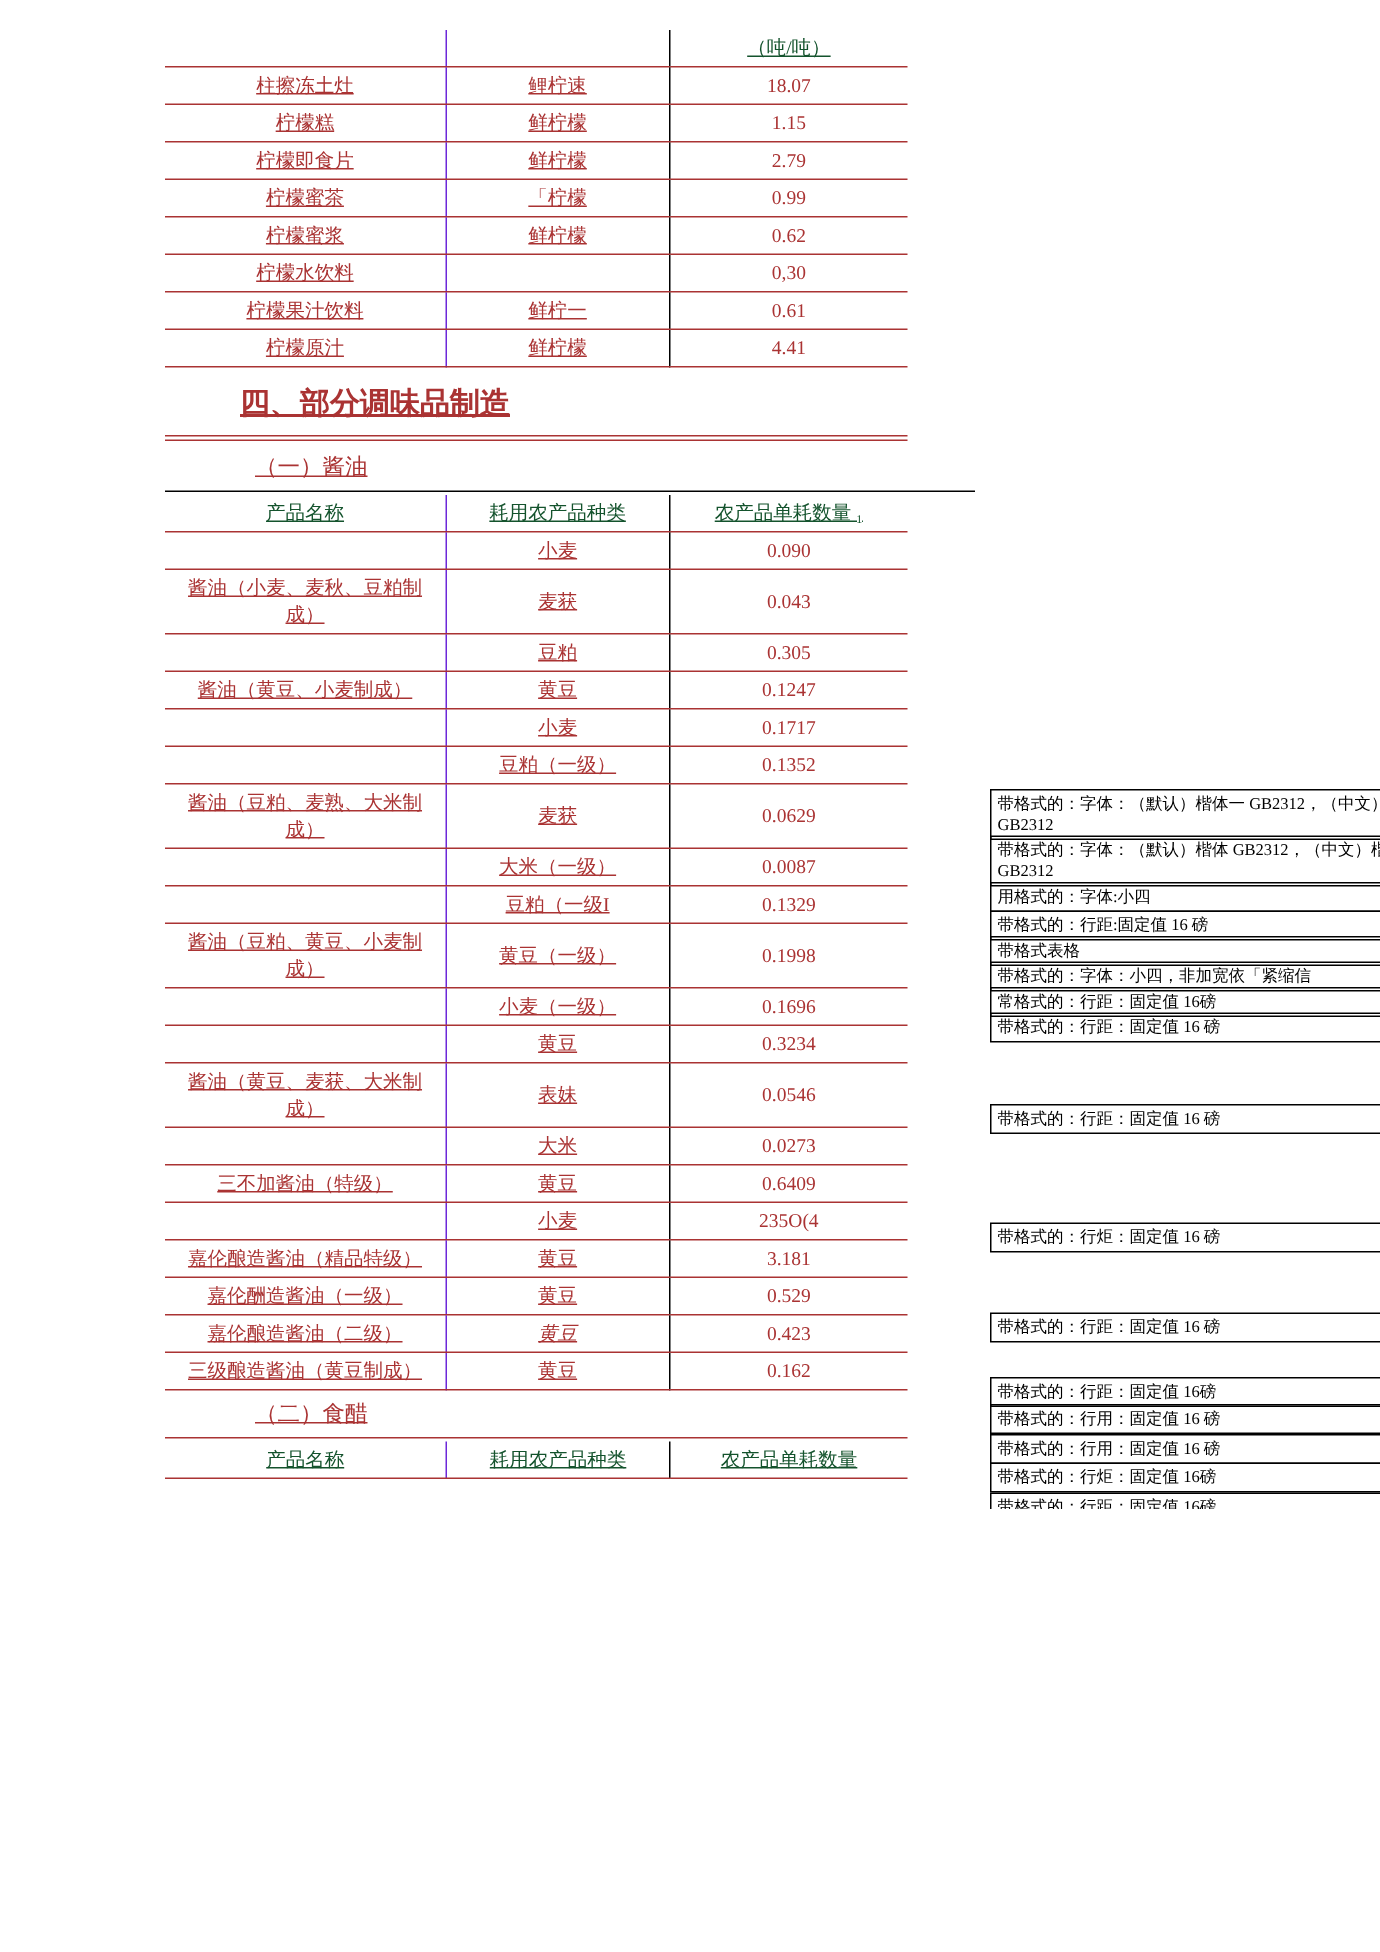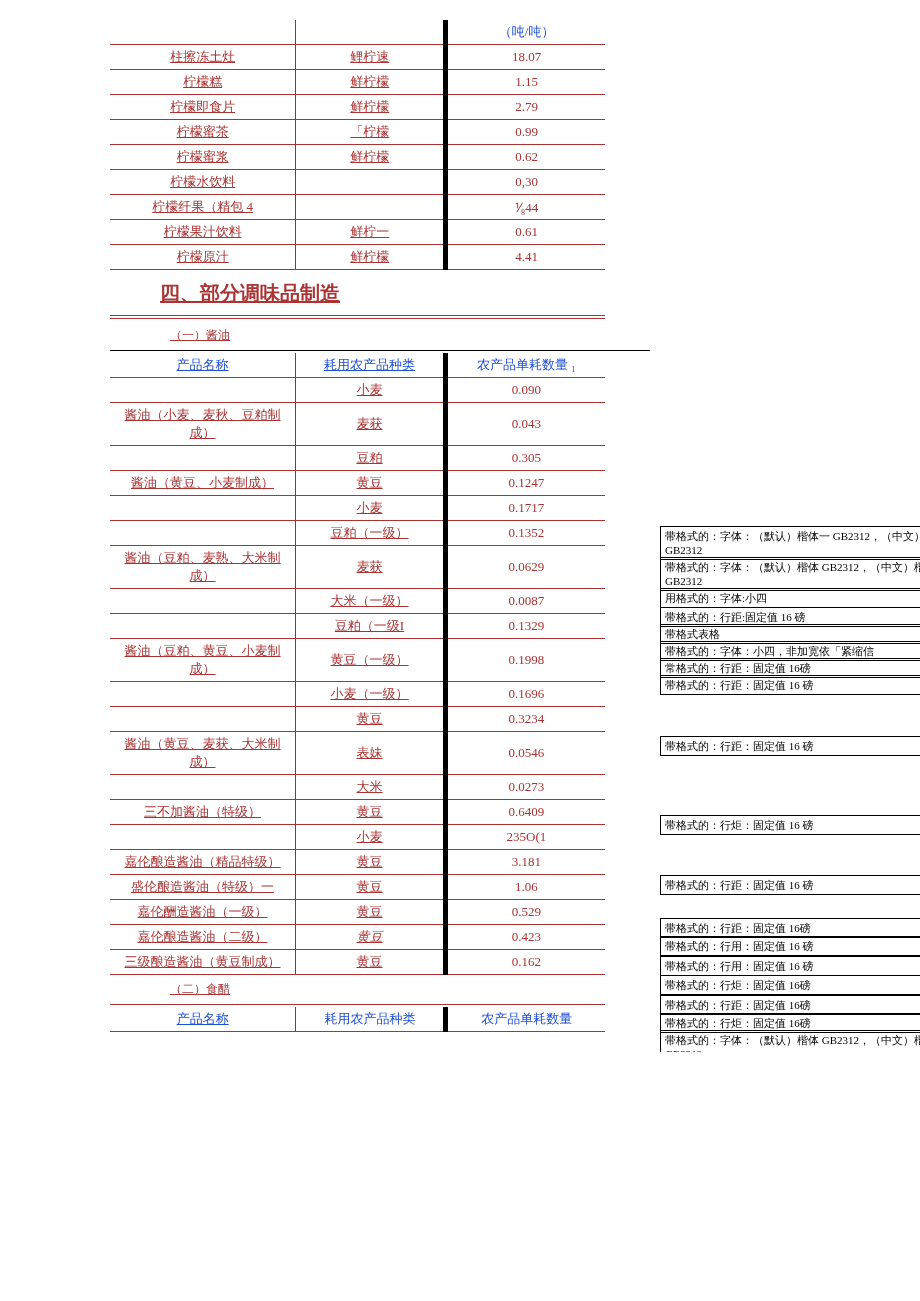--- a/index.html
+++ b/index.html
@@ -24,33 +24,33 @@
   }
   td, th {
     border-bottom: 1px solid #aa3333;
     padding: 3px 6px;
     text-align: center;
     color: #aa3333;
     text-decoration: underline;
     height: 18px;
   }
   td.col1 { width: 180px; border-right: 1px solid #6d28d9; }
-  td.col2 { width: 140px; border-right: 5px solid #000000; }
+  td.col2 { width: 140px; border-right: 1px solid #000000; }
   td.col3 { width: 150px; text-decoration: none; }
   td.noUL { text-decoration: none; }
   .heading-4 {
     color: #aa3333;
     font-weight: bold;
     font-size: 20px;
     text-decoration: underline;
     padding: 10px 0 6px 50px;
   }
   .heading-sub {
     color: #aa3333;
-    font-size: 12px;
+    font-size: 15px;
     text-decoration: underline;
     padding: 6px 0 4px 60px;
   }
   .hrule {
     border-bottom: 1px solid #aa3333;
     margin: 2px 0;
   }
   .hrule-black {
     border-bottom: 1px solid #000;
     margin: 2px 0;
@@ -68,21 +68,22 @@
     margin-bottom: 1px;
     font-size: 11px;
     line-height: 14px;
     white-space: nowrap;
     overflow: hidden;
   }
   .note-row {
     display: block;
   }
   .thead td {
-    color: #1d4ed8;
+    color: #14532d;
+    text-decoration: underline;
   }
   .italic { font-style: italic; }
 </style>
 </head>
 <body>
 
 <div class="page">
 
   <div class="side-notes">
     <div id="notes-container">
@@ -194,25 +195,20 @@
             <td class="col1">柠檬蜜浆</td>
             <td class="col2">鲜柠檬</td>
             <td class="col3 noUL">0.62</td>
           </tr>
           <tr>
             <td class="col1">柠檬水饮料</td>
             <td class="col2"></td>
             <td class="col3 noUL">0,30</td>
           </tr>
           <tr>
-            <td class="col1">柠檬纤果（精包 4</td>
-            <td class="col2"></td>
-            <td class="col3 noUL">⅟₈44</td>
-          </tr>
-          <tr>
             <td class="col1">柠檬果汁饮料</td>
             <td class="col2">鲜柠一</td>
             <td class="col3 noUL">0.61</td>
           </tr>
           <tr>
             <td class="col1">柠檬原汁</td>
             <td class="col2">鲜柠檬</td>
             <td class="col3 noUL">4.41</td>
           </tr>
         </tbody>
@@ -305,31 +301,26 @@
             <td class="col3 noUL">0.0273</td>
           </tr>
           <tr>
             <td class="col1">三不加酱油（特级）</td>
             <td class="col2">黄豆</td>
             <td class="col3 noUL">0.6409</td>
           </tr>
           <tr>
             <td class="col1"></td>
             <td class="col2">小麦</td>
-            <td class="col3 noUL">235O(1</td>
+            <td class="col3 noUL">235O(4</td>
           </tr>
           <tr>
             <td class="col1">嘉伦酿造酱油（精品特级）</td>
             <td class="col2">黄豆</td>
             <td class="col3 noUL">3.181</td>
-          </tr>
-          <tr>
-            <td class="col1">盛伦酿造酱油（特级）一</td>
-            <td class="col2">黄豆</td>
-            <td class="col3 noUL">1.06</td>
           </tr>
           <tr>
             <td class="col1">嘉伦酬造酱油（一级）</td>
             <td class="col2">黄豆</td>
             <td class="col3 noUL">0.529</td>
           </tr>
           <tr>
             <td class="col1">嘉伦酿造酱油（二级）</td>
             <td class="col2 italic">黄豆</td>
             <td class="col3 noUL">0.423</td>

